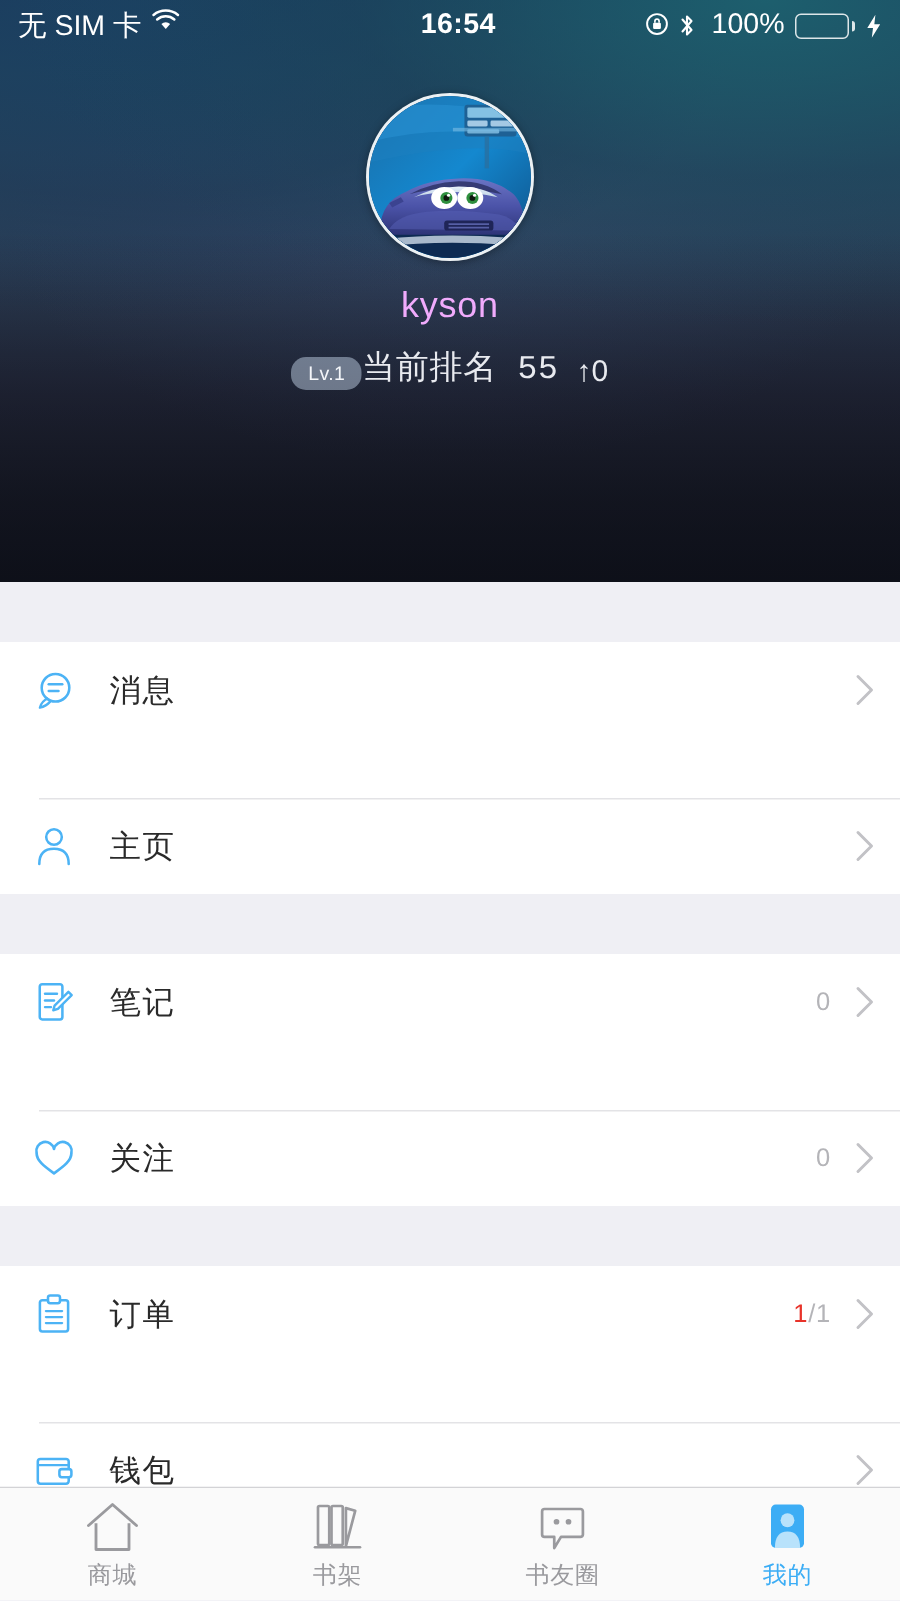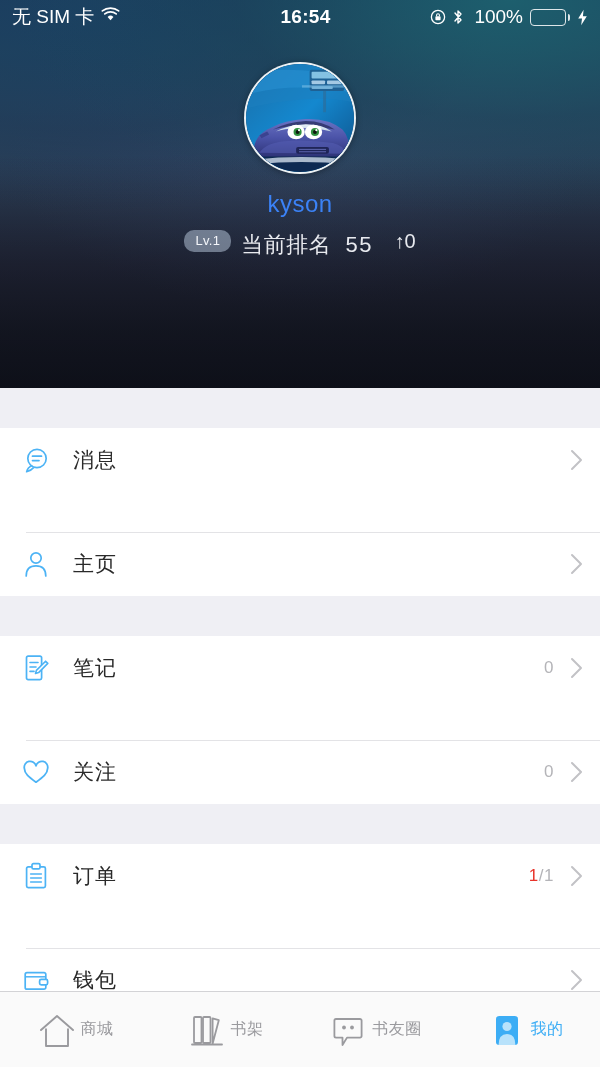--- a/index.html
+++ b/index.html
@@ -79,29 +79,28 @@
     margin:0 auto;
     border-radius:50%;
     border:2.5px solid rgba(255,255,255,0.92);
     overflow:hidden;
     position:relative;
     background:#0e4a78;
     box-shadow:0 1px 6px rgba(0,0,0,0.35);
   }
   .avatar-art { position:absolute; inset:0; }
   .username {
-    color:#3b82f6;
+    color:#f0abfc;
     font-size:24px;
     margin-top:16px;
     letter-spacing:0.5px;
   }
   .rankrow {
     margin-top:12px;
-    display:flex; align-items:flex-start; justify-content:center;
-    gap:10px;
+    display:flex; align-items:flex-end; justify-content:center;
     color:#e8eaef;
     font-size:22px;
   }
   .lvl-badge {
     background:rgba(190,205,225,0.5);
     color:#f4f6fa;
     font-size:13px;
     padding:3px 11px;
     border-radius:10px;
     letter-spacing:0.3px;
@@ -135,21 +134,21 @@
   .chev { width:13px; height:22px; flex:0 0 13px; }
 
   
   .tabbar {
     flex:0 0 76px;
     height:76px;
     background:#fafafa;
     border-top:1px solid #d3d3d6;
     display:flex;
   }
-  .tab { flex:1 1 0; display:flex; flex-direction:row; align-items:center; justify-content:center; gap:4px; }
+  .tab { flex:1 1 0; display:flex; flex-direction:column; align-items:center; justify-content:center; gap:4px; }
   .tab-ico { height:38px; display:flex; align-items:flex-end; justify-content:center; }
   .tab-label { font-size:16px; color:#9a9a9e; letter-spacing:0.5px; }
   .tab.active .tab-label { color:#3cadf5; }
 </style>
 </head>
 <body>
 
 <div id="app">
 
   <div class="header">

